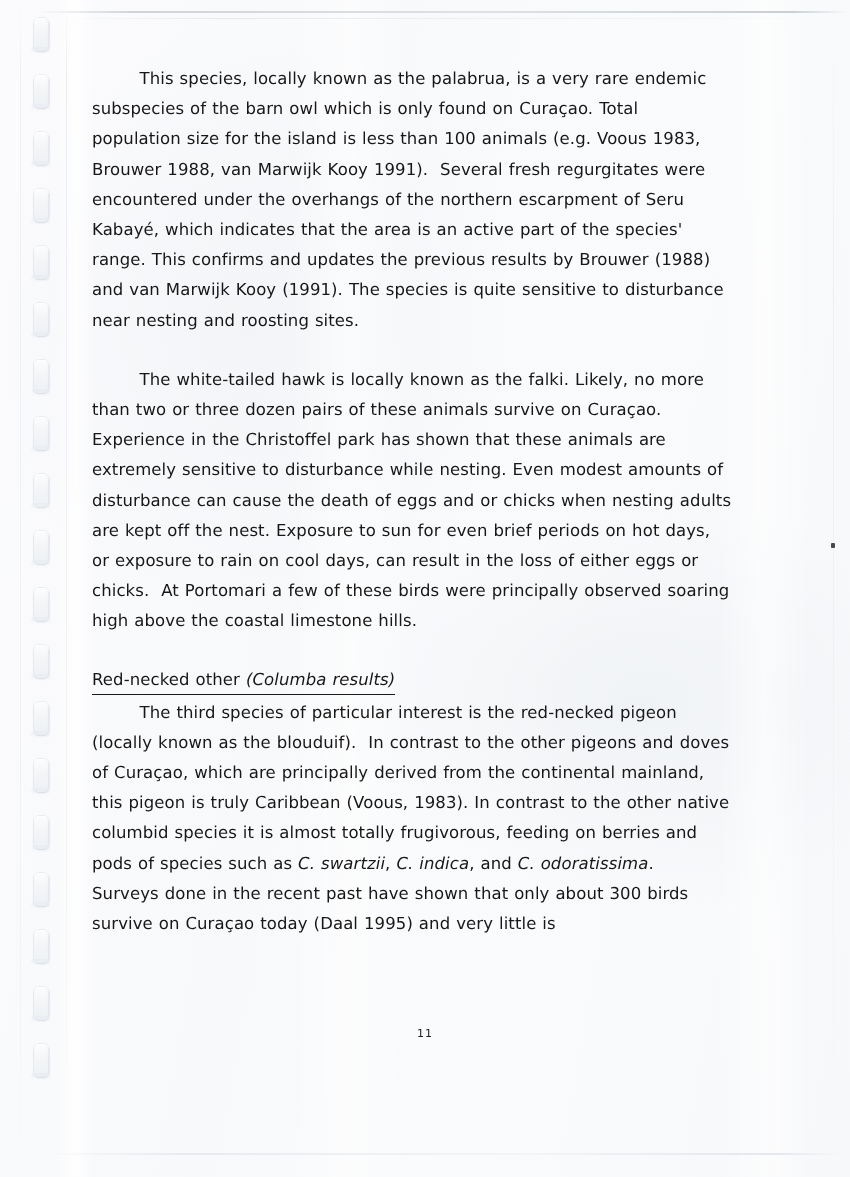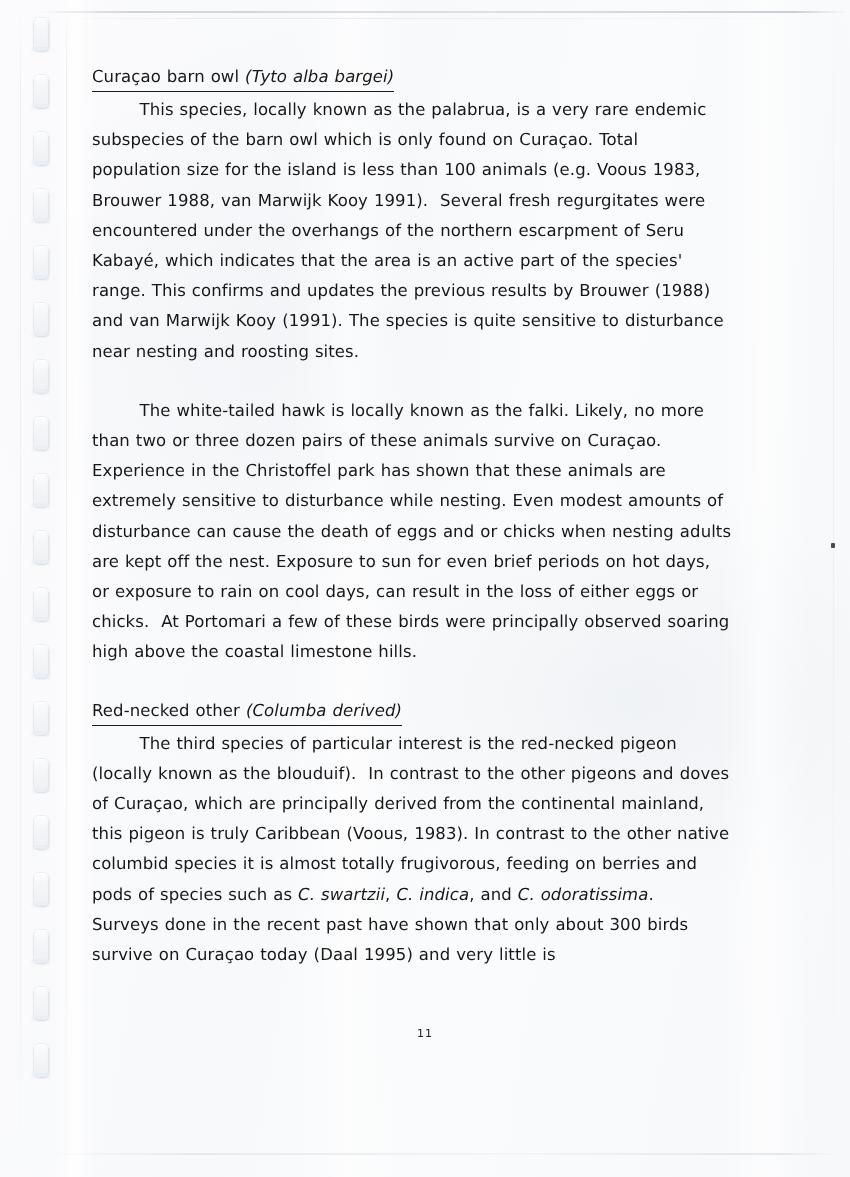--- a/index.html
+++ b/index.html
@@ -198,36 +198,35 @@
       <div class="hole" style="top: 816px;"></div>
       <div class="hole" style="top: 873px;"></div>
       <div class="hole" style="top: 930px;"></div>
       <div class="hole" style="top: 987px;"></div>
       <div class="hole" style="top: 1044px;"></div>
     </div>
 
   <div class="doc-text">
 
     <div class="section">
-      <div class="heading"><span>Curaçao barn owl </span><span class="sci">(Tyto alba bargei)</span></div>
       <div class="gap-head"></div>
       <p class="para">        This species, locally known as the palabrua, is a very rare endemic subspecies of the barn owl which is only found on Curaçao. Total population size for the island is less than 100 animals (e.g. Voous 1983, Brouwer 1988, van Marwijk Kooy 1991).  Several fresh regurgitates were encountered under the overhangs of the northern escarpment of Seru Kabayé, which indicates that the area is an active part of the species' range. This confirms and updates the previous results by Brouwer (1988) and van Marwijk Kooy (1991). The species is quite sensitive to disturbance near nesting and roosting sites.</p>
     </div>
 
     <div class="gap-after-owl"></div>
 
     <div class="section">
       <div class="gap-head"></div>
       <p class="para">        The white-tailed hawk is locally known as the falki. Likely, no more than two or three dozen pairs of these animals survive on Curaçao. Experience in the Christoffel park has shown that these animals are extremely sensitive to disturbance while nesting. Even modest amounts of disturbance can cause the death of eggs and or chicks when nesting adults are kept off the nest. Exposure to sun for even brief periods on hot days, or exposure to rain on cool days, can result in the loss of either eggs or chicks.  At Portomari a few of these birds were principally observed soaring high above the coastal limestone hills.</p>
     </div>
 
     <div class="gap-after-hawk"></div>
 
     <div class="section">
-      <div class="heading"><span>Red-necked other </span><span class="sci">(Columba derived)</span></div>
+      <div class="heading"><span>Red-necked other </span><span class="sci">(Columba results)</span></div>
       <div class="gap-head"></div>
       <p class="para"><span>        The third species of particular interest is the red-necked pigeon (locally known as the blouduif).  In contrast to the other pigeons and doves of Curaçao, which are principally derived from the continental mainland, this pigeon is truly Caribbean (Voous, 1983). In contrast to the other native columbid species it is almost totally frugivorous, feeding on berries and pods of species such as </span><span class="sci-inline">C. swartzii</span><span>, </span><span class="sci-inline">C. indica</span><span>, and </span><span class="sci-inline">C. odoratissima</span><span>.  Surveys done in the recent past have shown that only about 300 birds survive on Curaçao today (Daal 1995) and very little is</span></p>
     </div>
 
   </div>
 
   <div class="page-number">11</div>
 
   <div class="speck"></div>
 

